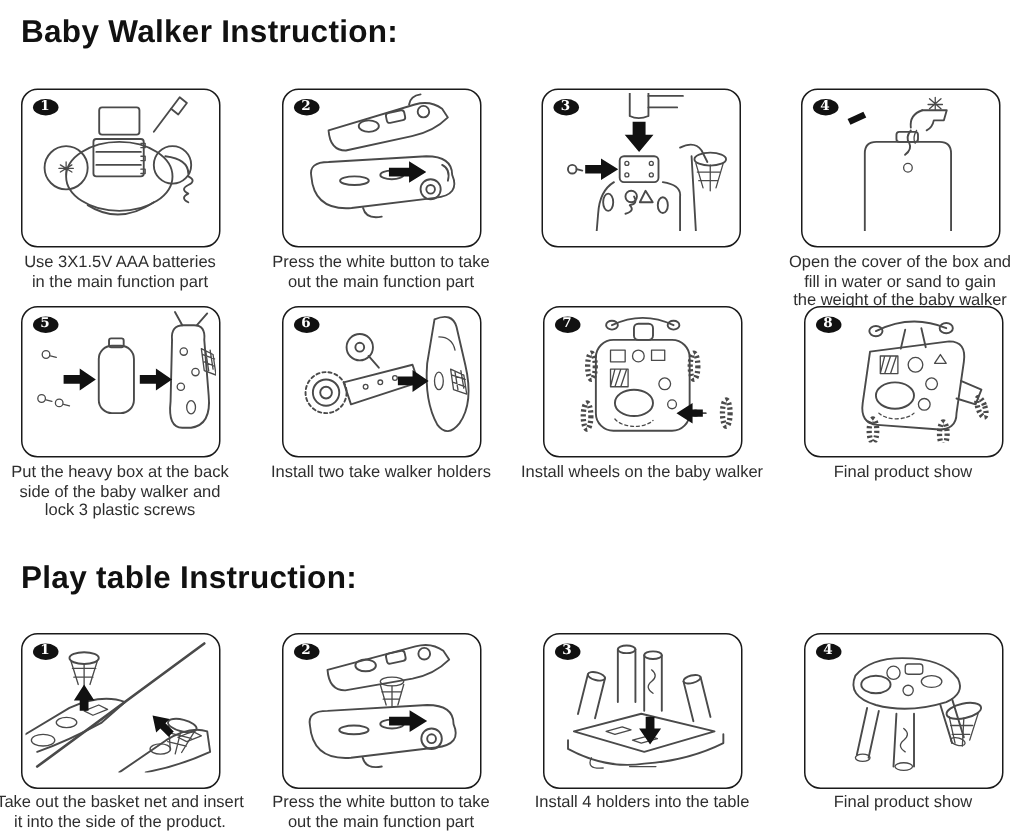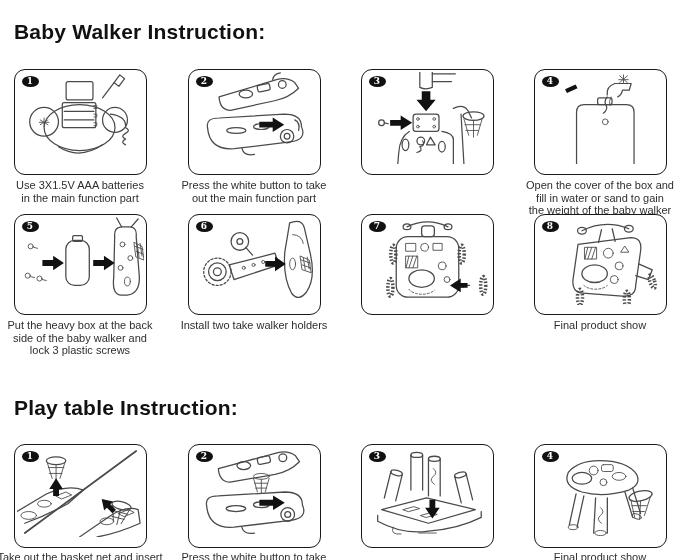--- a/index.html
+++ b/index.html
@@ -9,22 +9,22 @@
   *{box-sizing:border-box;margin:0;padding:0}
   html,body{background:var(--bg)}
   body{
     width:679px;height:560px;overflow:hidden;position:relative;
     font-family:"Liberation Sans","DejaVu Sans",sans-serif;
   }
   .section-title{
     color:var(--title);font-size:21px;font-weight:bold;line-height:28px;
     margin-left:14px;letter-spacing:.2px;
   }
-  #title1{margin-top:18px}
-  #title2{margin-top:36px}
+  #title1{margin-top:8px}
+  #title2{margin-top:24px}
   .row{display:flex;column-gap:16px;align-items:flex-start;padding-left:1px}
   #row1{margin-top:23px;height:145px}
   #row2{height:144px}
   #row3{margin-top:22px;height:132px}
   .cell{width:158px;display:flex;flex-direction:column;align-items:center}
   .box{
     position:relative;width:133px;border:1.6px solid var(--border);
     border-radius:11px;background:var(--bg);overflow:hidden;
   }
   #row1 .box{height:106px}
@@ -240,20 +240,21 @@
         <ellipse class="tread" cx="100" cy="38" rx="2.6" ry="9"></ellipse>
         <ellipse class="tread" cx="27" cy="72" rx="2.6" ry="9"></ellipse>
         <g class="s">
             <line x1="100" y1="70" x2="108" y2="70"></line>
             <circle class="thin" cx="101" cy="70" r="2"></circle>
           </g>
         <ellipse class="tread" cx="122" cy="70" rx="2.6" ry="9"></ellipse>
         <path class="f" d="M88 70 l11 -7 v4.5 h7 v5 h-7 v4.5 z"></path>
       </svg>
     </div>
+    <div class="caption">Install wheels on the baby walker</div>
   </div>
 
   <div class="cell">
     <div class="box">
       <span class="badge">8</span>
       <svg class="art" width="127" height="88" viewBox="0 0 130 90">
         <g class="s">
           <path d="M46 14 Q70 2 94 12"></path>
           <ellipse cx="46" cy="14" rx="4.5" ry="3.5"></ellipse>
             <ellipse cx="94" cy="12" rx="4.5" ry="3.5"></ellipse>
@@ -355,20 +356,21 @@
               <ellipse cx="102" cy="28" rx="6" ry="2.6"></ellipse>
             </g>
           <path d="M18 64 L64 52 L114 64 L66 78 Z"></path>
           <path class="thin" d="M40 64 l11 -3 6 2 -11 3 z M58 70 l11 -3 6 2 -11 3 z"></path>
           <path d="M14 70 L14 76 Q40 90 66 86 Q96 84 120 72 L120 66"></path>
           <path class="thin" d="M30 82 q-4 8 8 7 M56 88 h18"></path>
         </g>
         <path class="f" d="M67 54 v8 h-4.5 l7.5 11 7.5 -11 h-4.5 v-8 z"></path>
       </svg>
     </div>
+    <div class="caption">Install 4 holders into the table</div>
   </div>
 
   <div class="cell">
     <div class="box">
       <span class="badge">4</span>
       <svg class="art" width="127" height="90" viewBox="0 0 130 92">
         <g class="s">
           <path d="M32 26 Q42 14 64 14 Q92 14 102 28 Q107 38 94 44 Q68 52 46 46 Q26 40 32 26 Z"></path>
           <ellipse cx="46" cy="32" rx="10" ry="6"></ellipse>
           <circle class="thin" cx="58" cy="24" r="4.5"></circle>

